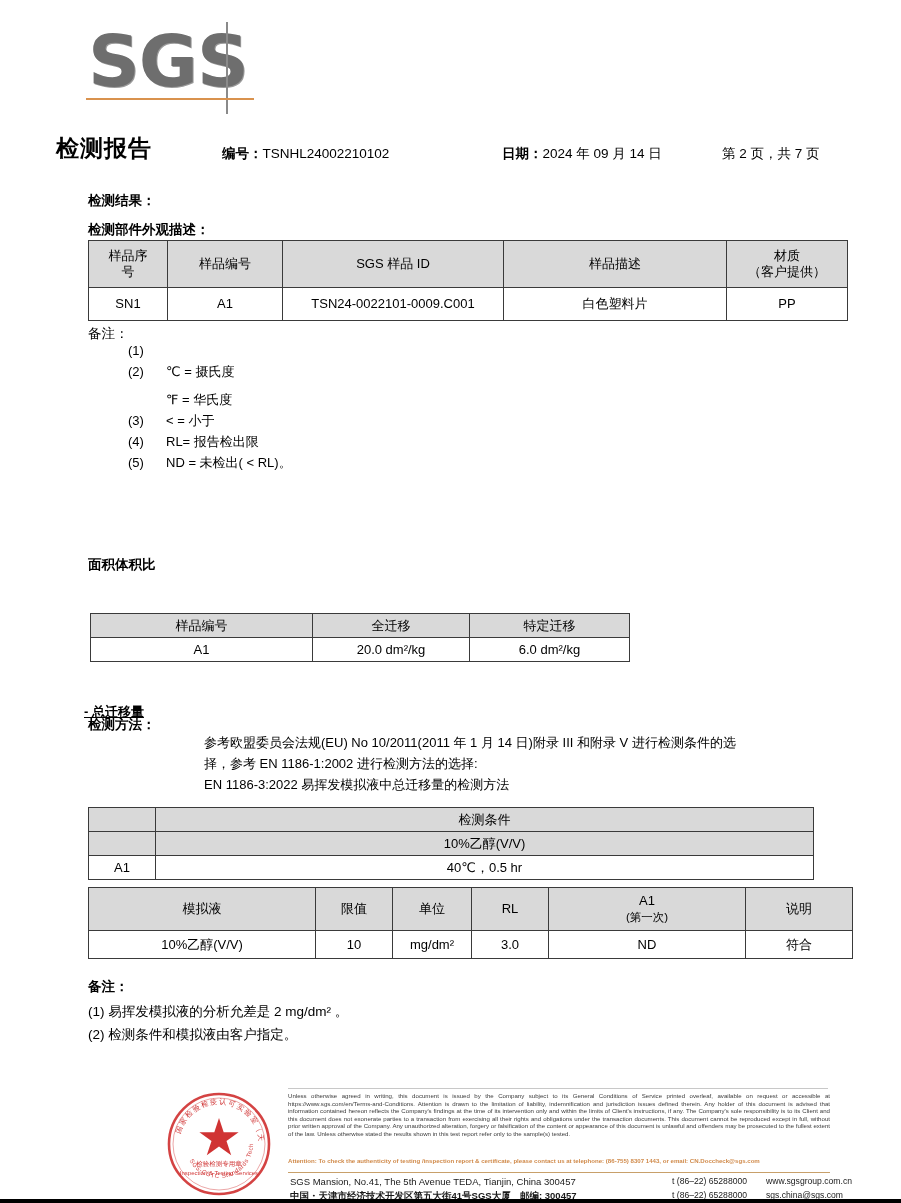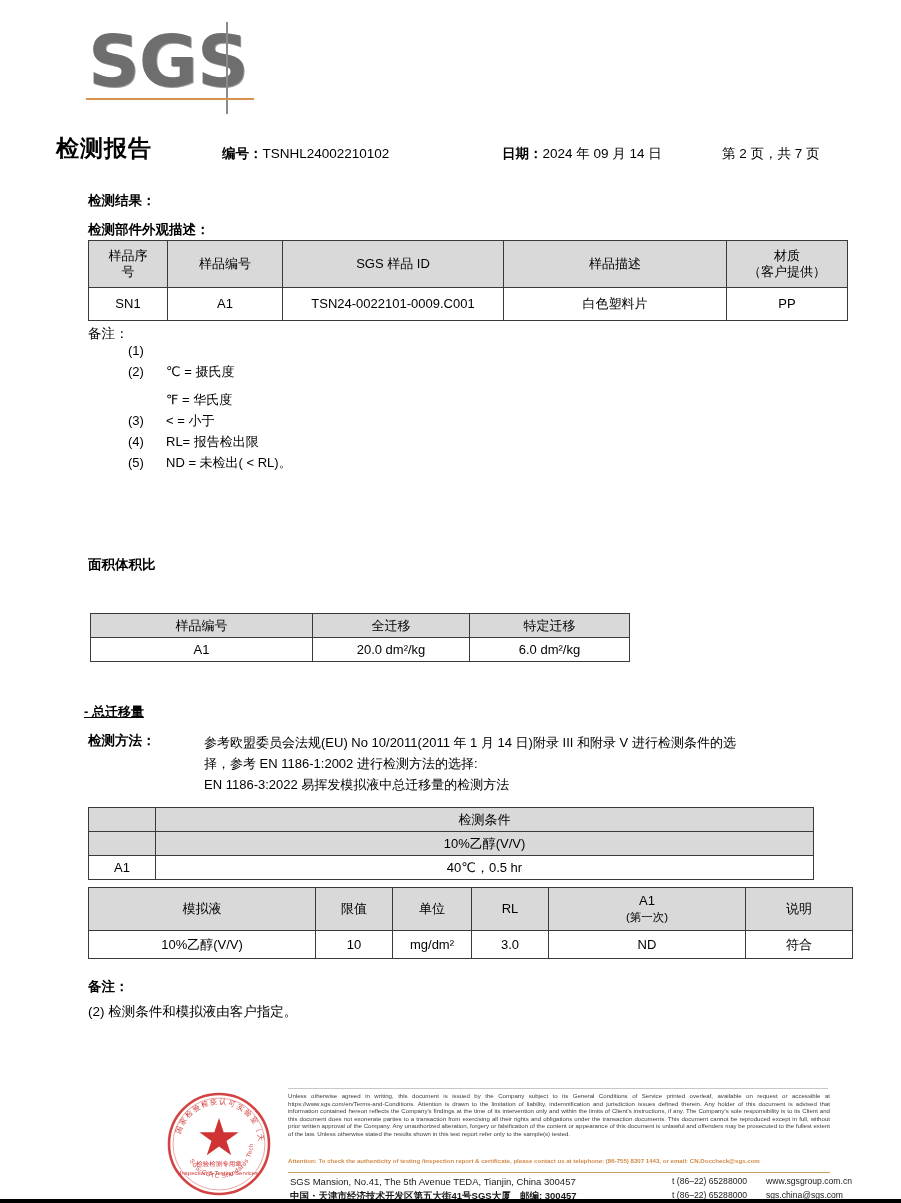--- a/index.html
+++ b/index.html
@@ -83,21 +83,21 @@
   
   .sec-label {
     position: absolute;
     font-size: 13.5px;
     font-weight: bold;
   }
   .s-result   { left: 88px; top: 192px; }
   .s-appear   { left: 88px; top: 221px; }
   .s-ratio    { left: 88px; top: 556px; }
   .s-remark1  { left: 88px; top: 325px; font-weight: normal; font-size: 13.5px; }
-  .s-method   { left: 88px; top: 732px; }
+  .s-method   { left: 88px; top: 716px; }
   .s-remark2  { left: 88px; top: 978px; }
 
   
   table.rpt {
     position: absolute;
     border-collapse: collapse;
     font-size: 13px;
     table-layout: fixed;
   }
   table.rpt td, table.rpt th {
@@ -399,20 +399,21 @@
     <td>mg/dm²</td>
     <td>3.0</td>
     <td>ND</td>
     <td>符合</td>
   </tr>
 </tbody>
   </table>
 
 <div class="sec-label s-remark2">备注：</div>
 <div class="remark2-list">
+  <div>(1) 易挥发模拟液的分析允差是 2 mg/dm² 。</div>
   <div>(2) 检测条件和模拟液由客户指定。</div>
 </div>
 
 <div class="stamp">
   <svg width="112" height="112" viewBox="0 0 112 112">
     <defs>
       <path id="arcTop" d="M 16,56 A 40,40 0 0 1 96,56" fill="none"></path>
       <path id="arcBot" d="M 22,56 A 34,34 0 0 0 90,56" fill="none"></path>
     </defs>
     <circle cx="56" cy="56" r="50" fill="none" stroke="#cc2222" stroke-width="2.6" opacity="0.85"></circle>

